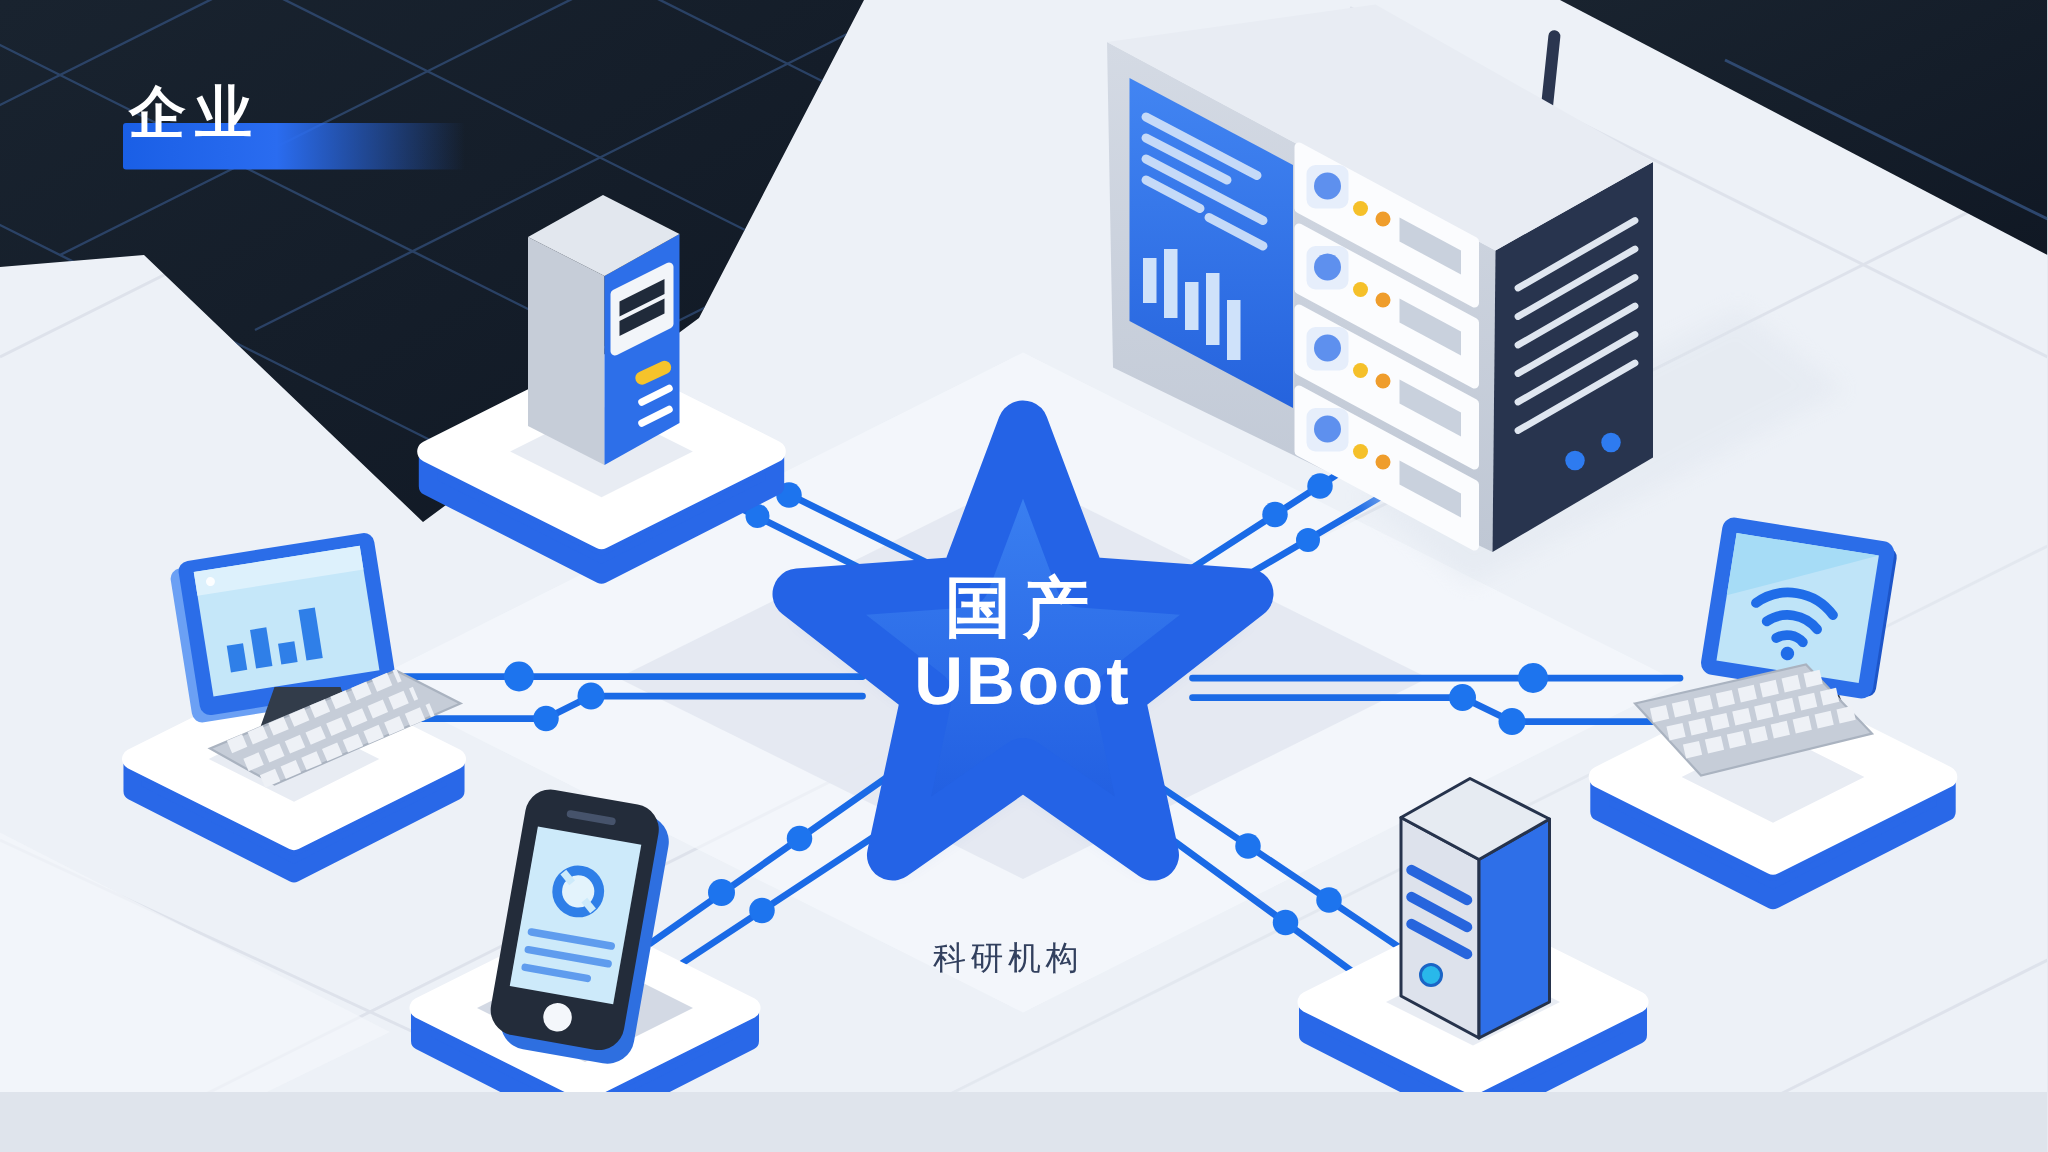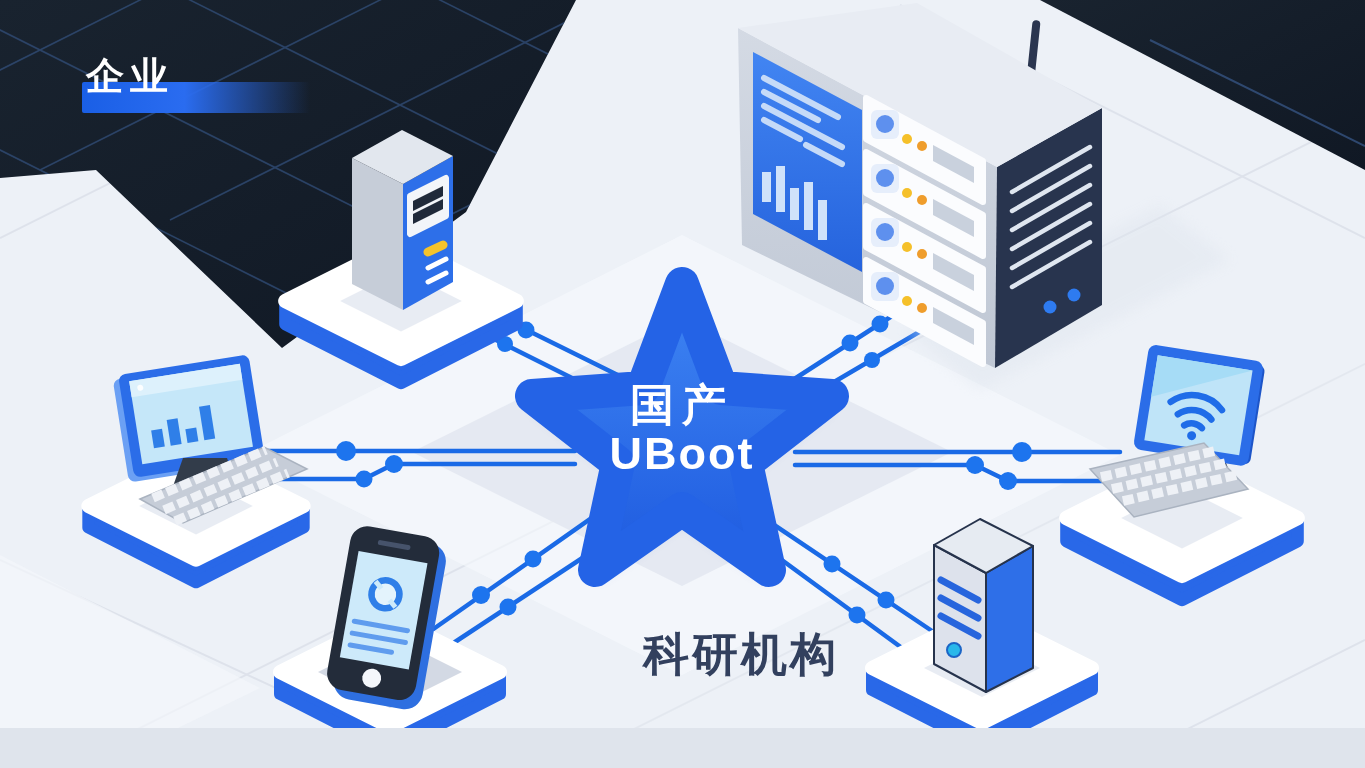--- a/index.html
+++ b/index.html
@@ -5,22 +5,22 @@
   html,body{margin:0;padding:0;background:#dfe4ec;font-family:"Liberation Sans",sans-serif;}
   .stage{position:relative;width:1365px;height:728px;overflow:hidden;
          background:linear-gradient(160deg,#eef2f8 0%,#ecf0f7 60%,#e9eef6 100%);}
   .stage svg{position:absolute;left:0;top:0;}
   .enterprise{position:absolute;left:80px;top:56px;width:240px;height:60px;}
   .ent-bar{position:absolute;left:2px;top:26px;width:228px;height:31px;
            background:linear-gradient(90deg,#1a5fe6 0%,#2a6cf0 45%,rgba(36,96,220,0) 100%);
            border-radius:2px;}
   .ent-text{position:relative;z-index:2;color:#ffffff;font-size:38px;font-weight:bold;
             letter-spacing:6px;line-height:1.1;padding-left:6px;}
-  .research{position:absolute;left:643px;top:624px;color:#32405e;font-size:46px;
-            font-weight:700;letter-spacing:3px;}
+  .research{position:absolute;left:622px;top:624px;color:#32405e;font-size:22px;
+            font-weight:400;letter-spacing:3px;}
   .star-line{position:absolute;left:682px;color:#ffffff;font-weight:bold;text-align:center;
              transform:translateX(-50%);white-space:nowrap;z-index:5;}
   .star-line1{top:376px;font-size:44px;letter-spacing:8px;}
   .star-line2{top:428px;font-size:45px;letter-spacing:2px;}
 </style>
 </head>
 <body>
 
 <div class="stage">
 

